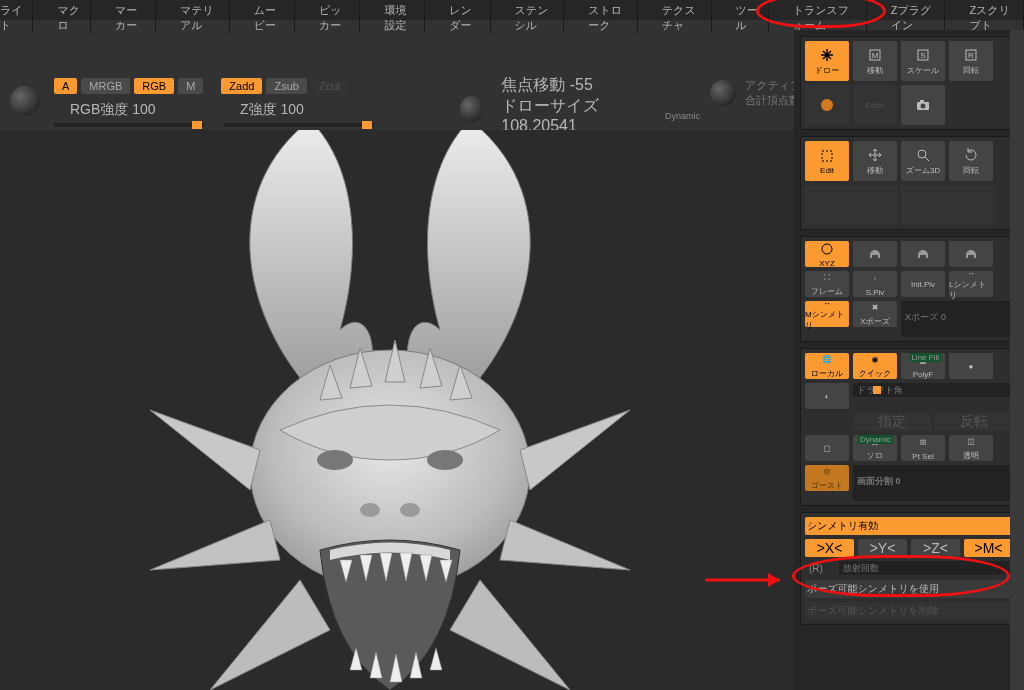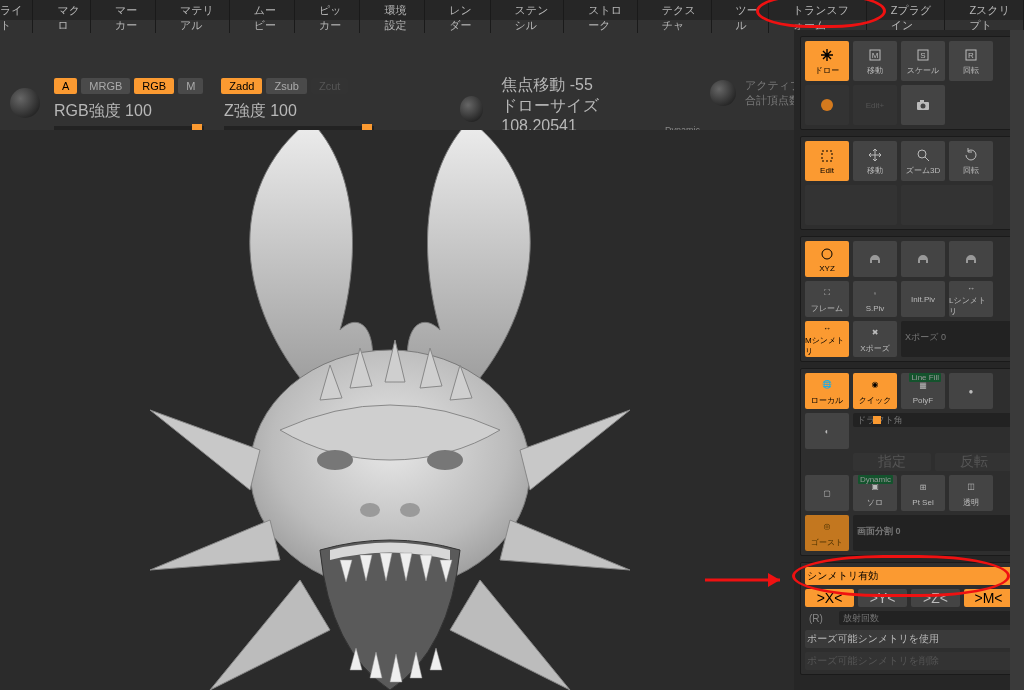--- a/index.html
+++ b/index.html
@@ -25,37 +25,37 @@
   
   .strip{height:110px;background:var(--bg);display:flex;align-items:stretch;}
   .strip-left{flex:0 0 450px;padding:55px 0 0 10px;}
   .chip-row{display:flex;gap:4px;align-items:center;height:22px;margin-bottom:4px;}
   .chip{background:var(--chip);color:#aaa;padding:2px 8px;border-radius:2px;font-size:11px;}
   .chip.on{background:var(--orange);color:#000;}
   .chip.dim{color:#555;background:#333;}
   .slabel{font-size:16px;color:var(--text);padding:0 4px;}
   .slider-row{display:flex;gap:20px;margin-top:4px;}
   .sl{display:flex;flex-direction:column;width:150px;}
-  .sl .lab{font-size:16px;color:var(--text);}
+  .sl .lab{font-size:14px;color:var(--text);margin-left:16px;}
   .sl .track{height:4px;background:#222;position:relative;margin-top:4px;}
   .sl .knob{position:absolute;width:10px;height:8px;background:var(--orange);top:-2px;}
   .strip-mid{flex:0 0 250px;padding:55px 0 0 10px;}
   .strip-right{flex:1;padding:58px 0 0 10px;font-size:11px;color:var(--text-dim);}
   .circ{width:30px;height:30px;border-radius:50%;background:radial-gradient(circle at 35% 35%,#666,#111);display:inline-block;vertical-align:middle;margin-right:6px;}
   
   .viewport{position:absolute;left:0;right:230px;top:130px;bottom:0;background:#2b2b2b;overflow:hidden;}
   .viewport svg{width:100%;height:100%;}
   
   .side{position:absolute;right:0;top:30px;bottom:0;width:230px;background:var(--bg-dark);padding:6px;overflow:hidden;}
   .edge{position:absolute;right:0;top:30px;bottom:0;width:14px;background:#3a3a3a;}
   .grp{background:var(--panel-dark);border:1px solid #1a1a1a;border-radius:2px;padding:4px;margin-bottom:6px;}
   .row{display:flex;gap:4px;margin-bottom:4px;}
   .row:last-child{margin-bottom:0;}
   .ibtn{width:44px;height:40px;background:#444;border-radius:2px;display:flex;flex-direction:column;align-items:center;justify-content:center;font-size:8px;color:#bbb;gap:2px;}
-  .ibtn.sm{width:44px;height:36px;justify-content:center;}
+  .ibtn.sm{width:44px;height:26px;justify-content:center;}
   .ibtn.on{background:var(--orange);color:#000;}
   .ibtn .ico{width:16px;height:16px;display:flex;align-items:center;justify-content:center;}
   .lbtn{flex:1;height:18px;background:#444;color:#bbb;font-size:10px;display:flex;align-items:center;padding:0 2px;border-radius:2px;}
   .lbtn.on{background:var(--orange);color:#000;}
   .sbtn{flex:1;height:18px;background:#444;color:#bbb;font-size:14px;display:flex;align-items:center;justify-content:center;border-radius:2px;}
   .sbtn.on{background:var(--orange);color:#000;}
   .sbtn.dim{background:#333;color:#555;}
   .txt{font-size:10px;color:#888;padding:2px 4px;}
   .mini-slider{flex:1;height:14px;background:#222;position:relative;border-radius:2px;}
   .mini-slider .lab{position:absolute;left:4px;top:1px;font-size:9px;color:#777;}
@@ -118,21 +118,21 @@
           </div>
         </div>
       </div>
     </div>
   </div>
   <div class="strip-mid">
     <div style="display:flex;align-items:center;gap:8px;">
       <span class="circ" style="width:26px;height:26px;"></span>
       <div>
         <div class="slabel">焦点移動 -55</div>
-        <div style="display:flex;align-items:flex-end;gap:6px;">
+        <div style="display:flex;align-items:center;gap:6px;">
           <span class="slabel">ドローサイズ 108.20541</span>
           <span style="font-size:9px;color:#888;">Dynamic</span>
         </div>
         <div class="track" style="width:160px;height:4px;background:#222;position:relative;margin-top:3px;">
           <div class="knob" style="position:absolute;left:25px;top:-2px;width:10px;height:8px;background:var(--orange);"></div>
         </div>
       </div>
     </div>
   </div>
   <div class="strip-right">

